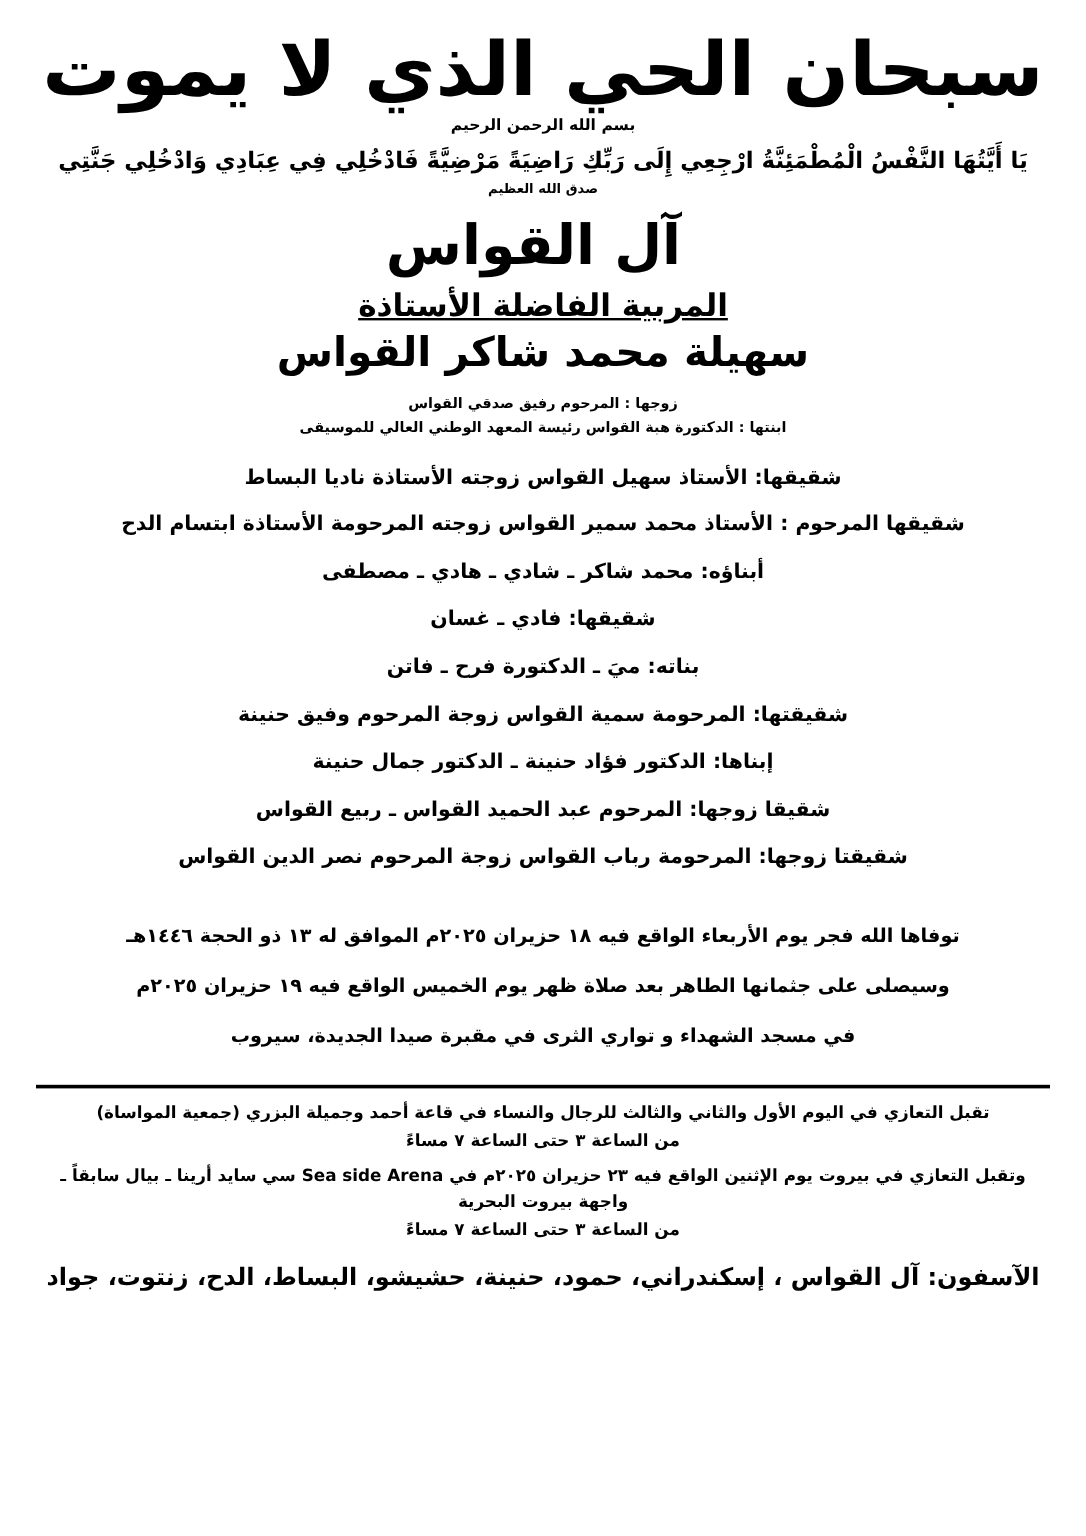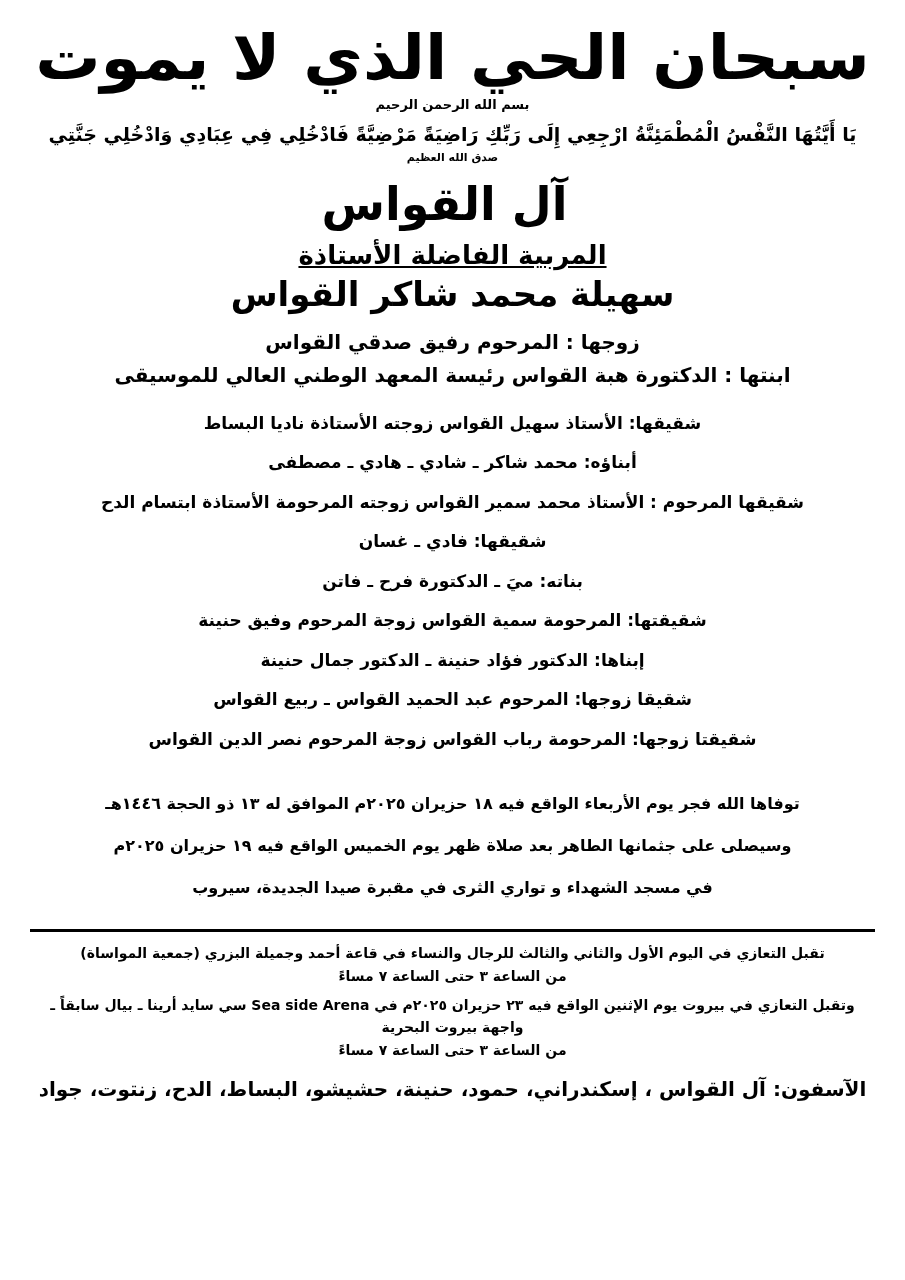--- a/index.html
+++ b/index.html
@@ -76,21 +76,21 @@
   }
   .deceased-name {
     font-size: 34px;
     font-weight: bold;
     line-height: 1.25;
     margin: 2px 0 10px 0;
   }
 
   
   .rel-major {
-    font-size: 20px;
+    font-size: 12px;
     font-weight: bold;
     line-height: 1.55;
     margin: 1px 0;
   }
   .rel-list {
     margin: 6px 0 0 0;
     width: 100%;
   }
   .rel-line {
     font-size: 17px;
@@ -161,22 +161,22 @@
   <div class="honorific">المربية الفاضلة الأستاذة</div>
 
   <div class="deceased-name">سهيلة محمد شاكر القواس</div>
 
   <div class="rel-major">زوجها  :  المرحوم رفيق صدقي القواس</div>
 
   <div class="rel-major">ابنتها : الدكتورة هبة القواس رئيسة المعهد الوطني العالي للموسيقى</div>
 
   <div class="rel-list">
     <div class="rel-line">شقيقها: الأستاذ سهيل القواس زوجته الأستاذة  ناديا البساط</div>
+    <div class="rel-line">شقيقها المرحوم : الأستاذ محمد سمير القواس زوجته المرحومة الأستاذة ابتسام الدح</div>
     <div class="rel-line">أبناؤه: محمد شاكر ـ شادي ـ هادي ـ مصطفى</div>
-    <div class="rel-line">شقيقها المرحوم : الأستاذ محمد سمير القواس زوجته المرحومة الأستاذة ابتسام الدح</div>
     <div class="rel-line">شقيقها: فادي ـ غسان</div>
     <div class="rel-line">بناته: ميَ ـ الدكتورة فرح ـ فاتن</div>
     <div class="rel-line">شقيقتها: المرحومة سمية القواس زوجة المرحوم وفيق حنينة</div>
     <div class="rel-line">إبناها: الدكتور فؤاد حنينة ـ الدكتور جمال حنينة</div>
     <div class="rel-line">شقيقا زوجها: المرحوم عبد الحميد القواس ـ ربيع القواس</div>
     <div class="rel-line">شقيقتا زوجها: المرحومة رباب القواس زوجة المرحوم نصر الدين القواس</div>
   </div>
 
   <div class="dates">
     <div class="date-line">توفاها الله فجر يوم الأربعاء الواقع فيه ١٨ حزيران ٢٠٢٥م الموافق له ١٣ ذو الحجة ١٤٤٦هـ</div>

